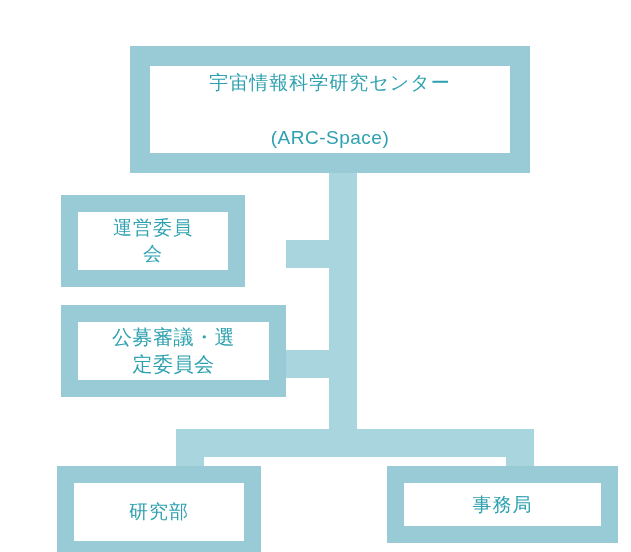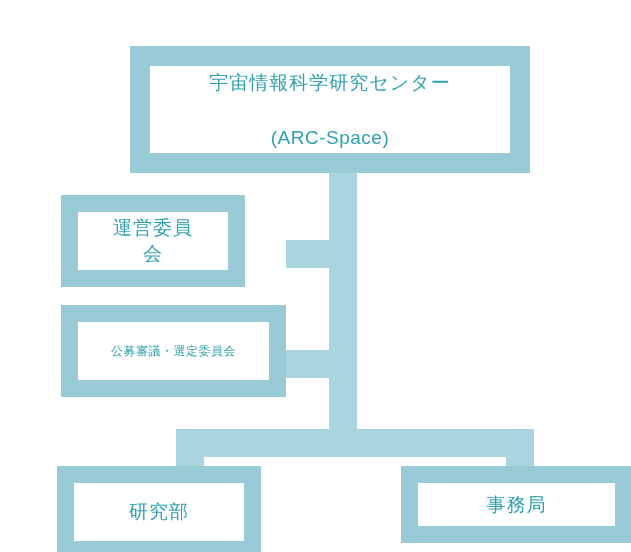--- a/index.html
+++ b/index.html
@@ -56,26 +56,26 @@
     left: 33px; top: 277px;
     width: 225px; height: 92px;
     border-width: 17px;
   }
   .node-research {
     left: 29px; top: 438px;
     width: 204px; height: 92px;
     border-width: 17px;
   }
   .node-office {
-    left: 373px; top: 438px;
+    left: 359px; top: 438px;
     width: 231px; height: 77px;
     border-width: 17px;
   }
   .node .label { font-size: 19px; letter-spacing: 1px; }
-  .node-selection .label { font-size: 12px; letter-spacing: 0.5px; }
+  .node-selection .label { font-size: 20px; letter-spacing: 0.5px; }
   .line {
     position: absolute;
     background: var(--line);
   }
   .line-root-vertical   { left: 301px; top: 145px; width: 2px;  height: 257px; }
   .line-stub-steering   { left: 258px; top: 212px; width: 44px; height: 2px; }
   .line-stub-selection  { left: 258px; top: 322px; width: 44px; height: 2px; }
   .line-distribution    { left: 148px; top: 401px; width: 332px; height: 2px; }
   .line-drop-research   { left: 148px; top: 401px; width: 2px;  height: 37px; }
   .line-drop-office     { left: 478px; top: 401px; width: 2px;  height: 37px; }

